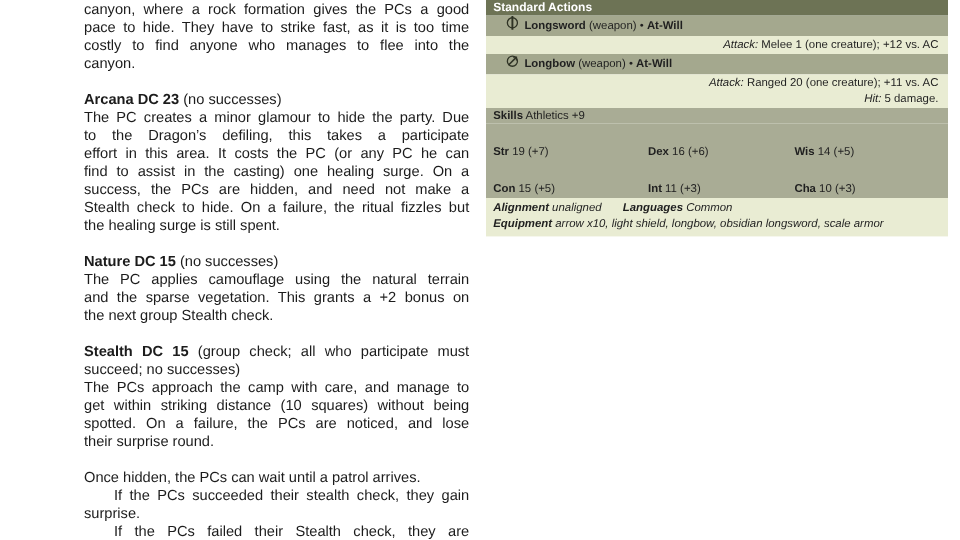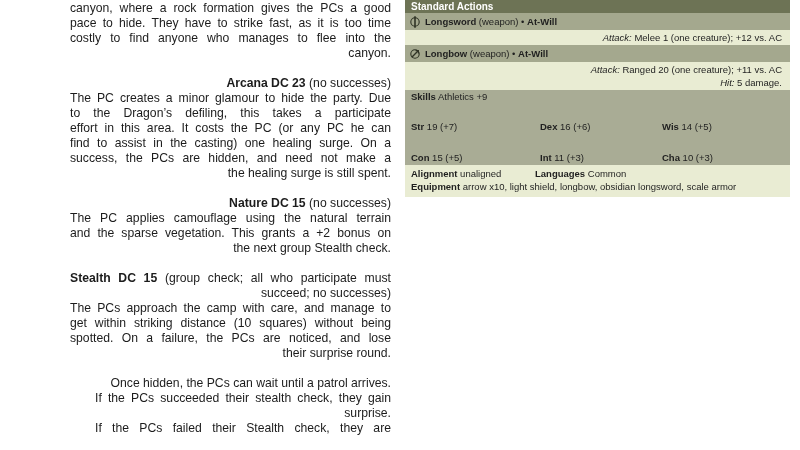--- a/index.html
+++ b/index.html
@@ -7,41 +7,41 @@
     position:relative; width:800px; height:450px; overflow:hidden;
     background:#ffffff; font-family:"Liberation Sans", sans-serif;
     color:var(--text-color, #1c1c1c);
   }
 
   
   .left-col {
     position:absolute; left:70px; top:1px; width:321px;
     font-size:12.2px; line-height:15px;
   }
-  .line { text-align:right; white-space:normal; }
+  .line { text-align:left; white-space:normal; }
   .line.j { text-align:justify; text-align-last:justify; }
   .line.indent { margin-left:25px; }
   .gap { margin-top:15px; }
   b { font-weight:bold; }
 
   
   .statblock {
     position:absolute; left:405px; top:0; width:385px;
     font-size:9.5px; line-height:13px; color:#1f1f1f;
   }
   .sb-header {
     height:13px; line-height:13px; padding-left:6px;
     background:var(--statblock-header-bg, #6d7355);
     color:var(--statblock-header-text, #ffffff);
     font-weight:bold; font-size:10px;
   }
   .sb-power {
-    height:17px; line-height:17px; padding-left:4px;
+    height:17px; line-height:17px; padding-left:16px;
     background:var(--statblock-power-bg, #a4a88e);
-    display:flex; align-items:center;
+    display:flex; 
   }
   .sb-icon { display:inline-flex; width:12px; margin-right:4px; flex:0 0 auto; }
   .sb-body {
     background:var(--statblock-body-bg, #e9ecd3);
     padding:1px 8px 1px 0;
   }
   .sb-body p { margin:0; padding-left:27px; text-indent:-12px;text-align:right; }
   .sb-body i { font-style:italic; }
   .sb-skills {
     height:13px; line-height:13px; padding-left:6px;
@@ -49,43 +49,45 @@
   }
   .sb-abilities {
     background:var(--statblock-abilities-bg, #a9ac95);
     padding:0 0 0 6px;
     display:grid; grid-template-columns:129px 122px 1fr;
   }
   .sb-abilities .ab { height:15px; line-height:15px;margin-top:16px; }
   .sb-footer {
     background:var(--statblock-body-bg, #e9ecd3);
     padding:2px 8px 4px 6px;
+    font-style:italic;
   }
   .sb-footer p { margin:0; }
   .sb-align { position:relative; }
-  .lang-group { position:absolute; left:124px; top:0; }
+  .lang-group { position:absolute; left:108px; top:0; }
 </style>
 </head>
 <body>
 
 <div class="page">
 
   <div class="left-col">
 
     <div class="line j">canyon, where a rock formation gives the PCs a good</div>
     <div class="line j">pace to hide. They have to strike fast, as it is too time</div>
     <div class="line j">costly to find anyone who manages to flee into the</div>
     <div class="line">canyon.</div>
 
     <div class="line gap"><b>Arcana DC 23</b><span> (no successes)</span></div>
     <div class="line j">The PC creates a minor glamour to hide the party. Due</div>
     <div class="line j">to the Dragon’s defiling, this takes a participate</div>
     <div class="line j">effort in this area. It costs the PC (or any PC he can</div>
     <div class="line j">find to assist in the casting) one healing surge. On a</div>
     <div class="line j">success, the PCs are hidden, and need not make a</div>
+    <div class="line j">Stealth check to hide. On a failure, the ritual fizzles but</div>
     <div class="line">the healing surge is still spent.</div>
 
     <div class="line gap"><b>Nature DC 15</b><span> (no successes)</span></div>
     <div class="line j">The PC applies camouflage using the natural terrain</div>
     <div class="line j">and the sparse vegetation. This grants a +2 bonus on</div>
     <div class="line">the next group Stealth check.</div>
 
     <div class="line j gap"><b>Stealth DC 15</b><span> (group check; all who participate must</span></div>
     <div class="line">succeed; no successes)</div>
     <div class="line j">The PCs approach the camp with care, and manage to</div>

